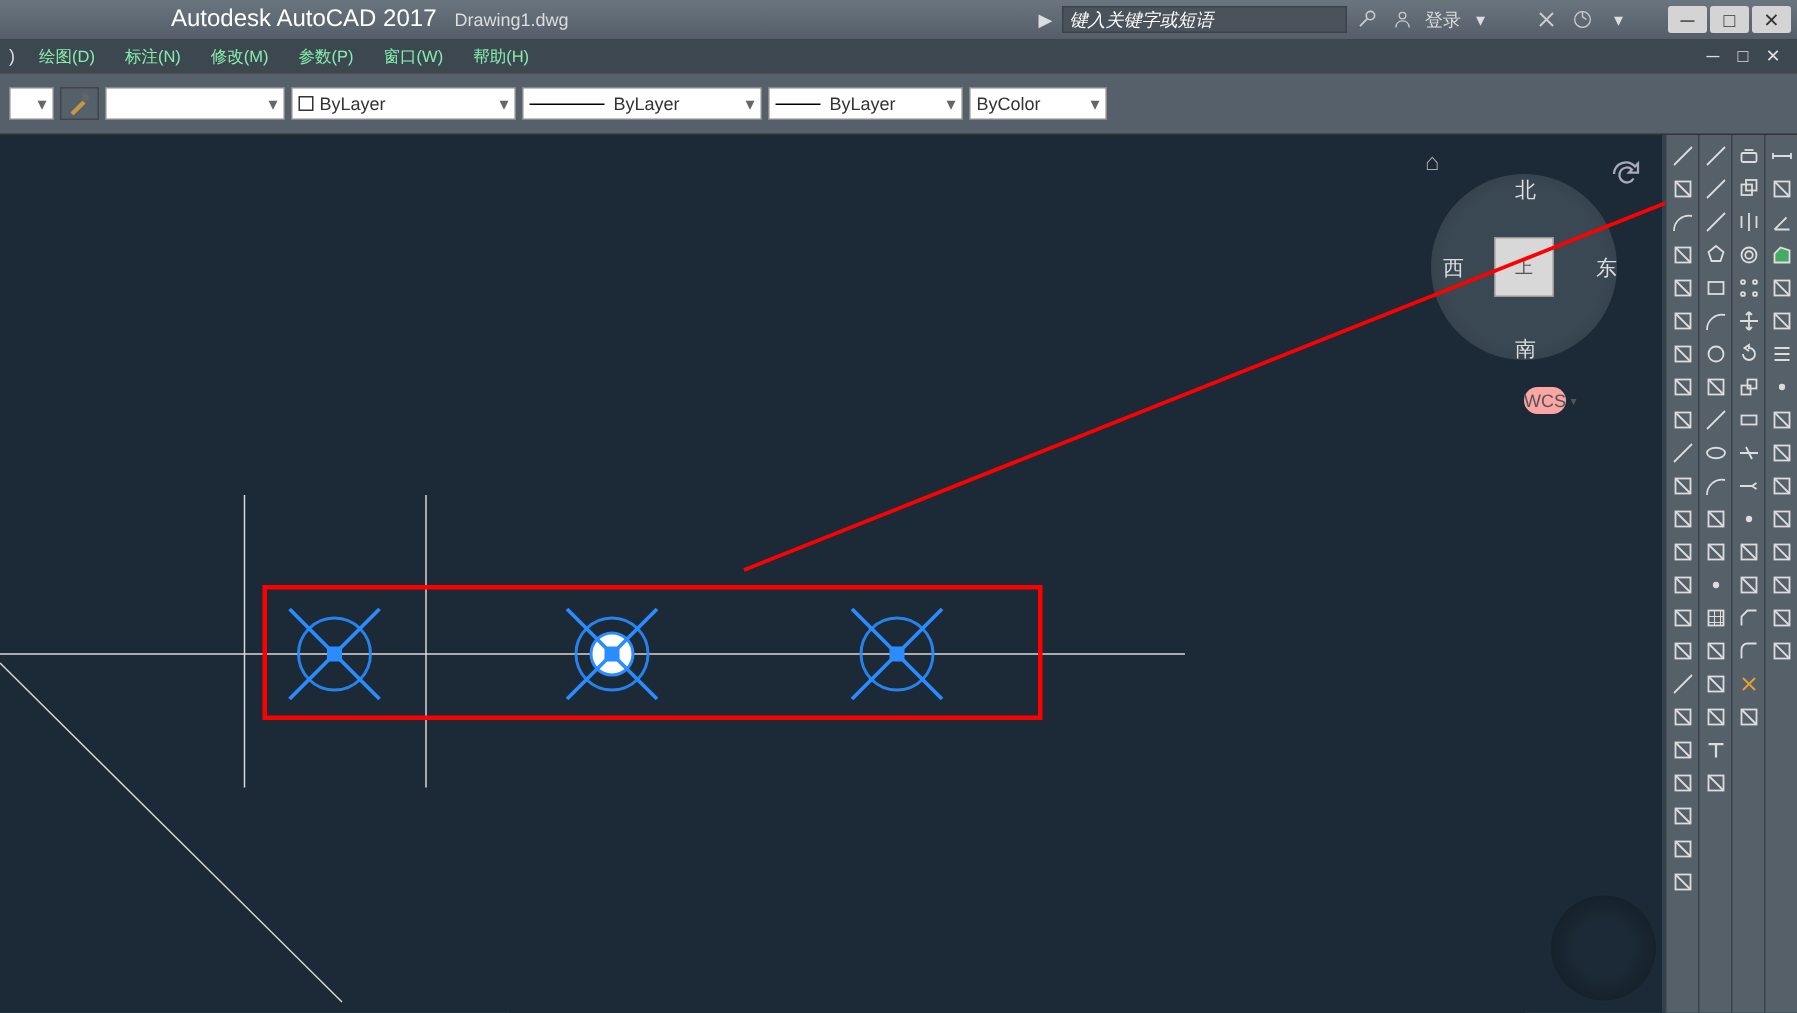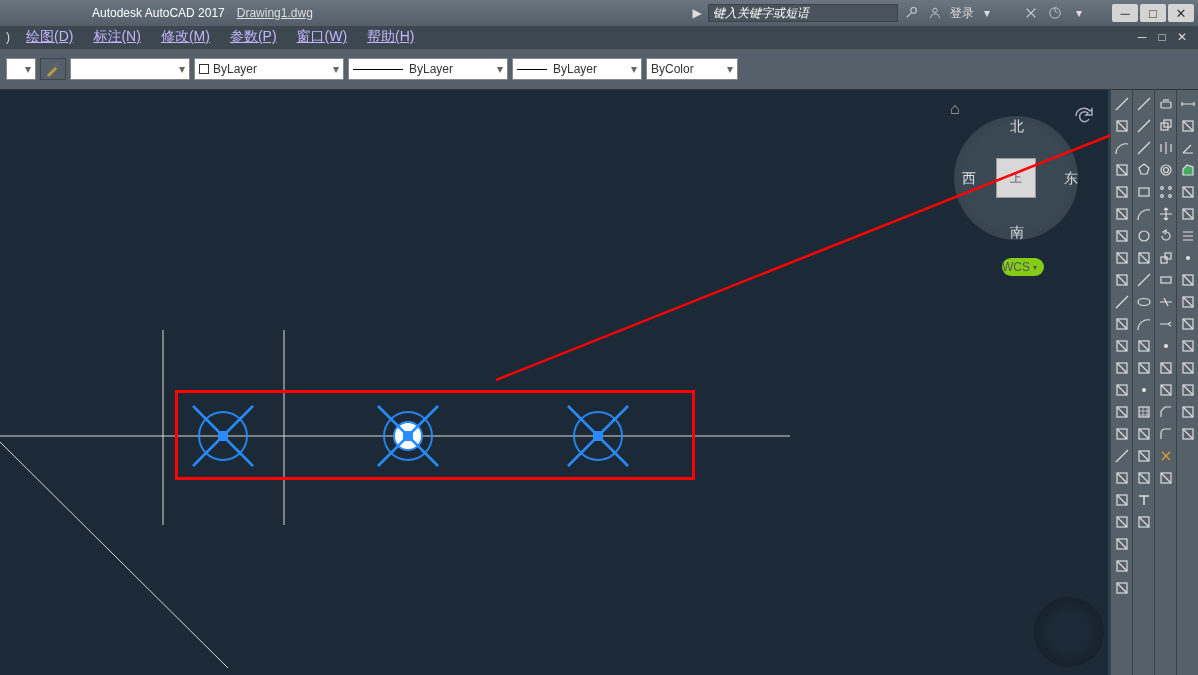--- a/index.html
+++ b/index.html
@@ -1,32 +1,32 @@
 <!DOCTYPE html>
 <html><head>
 <meta charset="utf-8">
 <style>
 * { margin: 0; padding: 0; box-sizing: border-box; font-family: "Microsoft YaHei", SimSun, sans-serif; font-size: 12px; }
 html, body { width: 1198px; height: 675px; background: #304050; overflow: hidden; }
 
 
 .titlebar { height: 26px; background: linear-gradient(#6a7580, #555e68); display: flex; align-items: center; padding: 0 4px; color: #fff; }
-.titlebar .title { margin-left: 88px; font-size: 12px; }
-.titlebar .filename { margin-left: 12px; color: #ddd; font-size: 12px; text-decoration: underline; }
+.titlebar .title { margin-left: 110px; font-size: 16px; }
+.titlebar .filename { margin-left: 12px; color: #ddd; font-size: 12px; }
 .titlebar .spacer { flex: 1; }
 .titlebar .search-box { height: 18px; width: 190px; background: #4a535c; border: 1px solid #3a424a; display: flex; align-items: center; padding: 0 4px; color: #ffffff; font-style: italic; }
 .titlebar .tbtn { width: 22px; height: 18px; display: flex; align-items: center; justify-content: center; margin-left: 2px; color: #ddd; cursor: pointer; }
 .titlebar .tbtn svg { width: 14px; height: 14px; }
 .titlebar .login { margin-left: 4px; color: #ddd; font-size: 12px; }
 .titlebar .winbtns { display: flex; margin-left: 20px; }
 .titlebar .winbtn { width: 26px; height: 18px; background: #d4d4d4; margin-left: 2px; display: flex; align-items: center; justify-content: center; color: #333; font-size: 13px; cursor: pointer; border-radius: 2px; }
 
 
 .menubar { height: 22px; background: #3d4750; display: flex; align-items: center; padding: 0 6px; }
-.menubar .menu-item { padding: 0 10px; color: #c4b5fd; font-size: 14px; cursor: pointer; text-decoration: underline; }
+.menubar .menu-item { padding: 0 10px; color: #86efac; font-size: 11px; cursor: pointer; }
 .menubar .spacer { flex: 1; }
 .menubar .innerwin { display: flex; }
 .menubar .innerwin div { width: 20px; height: 16px; color: #ddd; display: flex; align-items: center; justify-content: center; cursor: pointer; font-size: 12px; }
 
 
 .propbar { height: 42px; background: #56606a; display: flex; align-items: center; padding: 6px; gap: 4px; border-top: 1px solid #444; border-bottom: 1px solid #333; }
 .prop-combo { height: 22px; background: #fff; border: 1px solid #888; display: flex; align-items: center; padding: 0 4px; font-size: 12px; color: #333; }
 .prop-combo .caret { margin-left: auto; padding-left: 6px; color: #666; }
 .prop-btn { width: 26px; height: 22px; background: #56606a; border: 1px solid #444; display: flex; align-items: center; justify-content: center; cursor: pointer; }
 .prop-btn svg { width: 16px; height: 16px; }
@@ -41,21 +41,21 @@
 .navcube { position: absolute; top: 10px; right: 18px; width: 140px; height: 180px; }
 .navcube .home { position: absolute; top: 0; left: 0; color: #aaa; font-size: 16px; }
 .navcube .ring { position: absolute; top: 16px; left: 4px; width: 124px; height: 124px; border-radius: 50%; background: radial-gradient(circle, #3a4854 60%, #2c3842 100%); display: flex; align-items: center; justify-content: center; }
 .navcube .cube { width: 40px; height: 40px; background: #d8d8d8; display: flex; align-items: center; justify-content: center; color: #555; font-size: 12px; border: 1px solid #999; }
 .navcube .dir { position: absolute; color: #ddd; font-size: 14px; }
 .navcube .dir.n { top: 18px; left: 60px; }
 .navcube .dir.s { top: 124px; left: 60px; }
 .navcube .dir.w { top: 70px; left: 12px; }
 .navcube .dir.e { top: 70px; right: 12px; }
 .navcube .arrow { position: absolute; top: 4px; right: -6px; color: #aaa; }
-.wcs-badge { position: absolute; top: 158px; right: 46px; width: 42px; height: 18px; background: #84cc16; border-radius: 9px; display: flex; align-items: center; justify-content: flex-start; color: #555; font-size: 10px; }
+.wcs-badge { position: absolute; top: 158px; right: 46px; width: 28px; height: 18px; background: #fca5a5; border-radius: 9px; display: flex; align-items: center; justify-content: flex-start; color: #555; font-size: 10px; }
 
 
 .right-palettes { position: absolute; top: 90px; right: 0; bottom: 0; display: flex; background: #4d565f; }
 .tool-col { width: 22px; background: #566069; border-left: 1px solid #3a424a; display: flex; flex-direction: column; align-items: center; padding-top: 4px; gap: 2px; }
 .tool-col .tbutton { width: 20px; height: 20px; display: flex; align-items: center; justify-content: center; cursor: pointer; border: 1px solid transparent; }
 .tool-col .tbutton svg { width: 16px; height: 16px; }
 
 
 .anno-box { position: absolute; border: 3px solid #f00; pointer-events: none; }
 .anno-arrow { position: absolute; pointer-events: none; }

